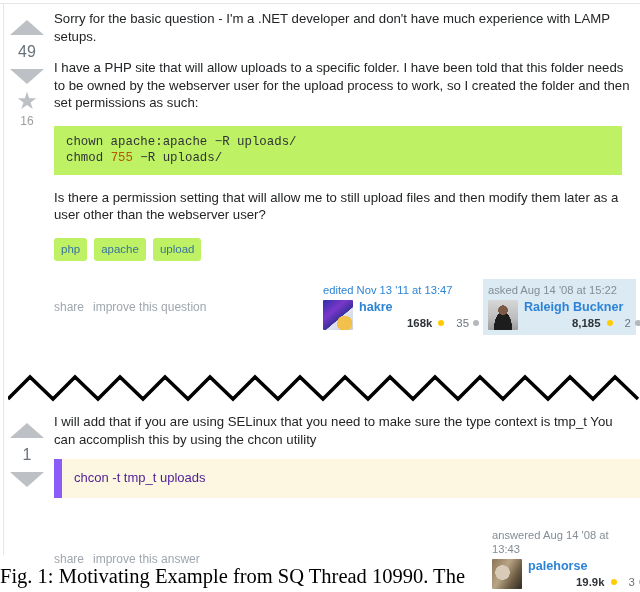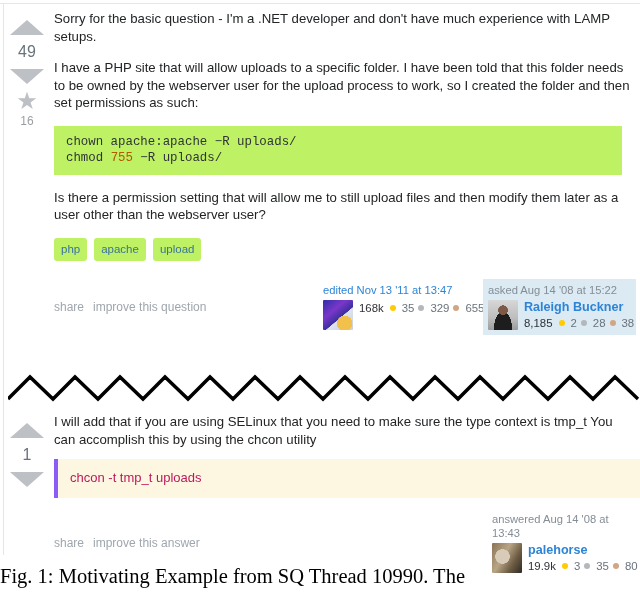--- a/index.html
+++ b/index.html
@@ -114,27 +114,27 @@
     line-height: 16.5px;
     color: #2f3337;
     white-space: pre;
     width: 568px;
     box-sizing: border-box;
   }
   pre.code .num { color: #b35900; }
 
   pre.code.answer-code {
     background: #fdf7e2;
-    border-left: 4px solid #8b5cf6;
+    border-left: 8px solid #8b5cf6;
     padding: 11px 0 11px 12px;
     font-family: "Liberation Sans", sans-serif;
     font-size: 13px;
-    color: #be185d;
+    color: #4c1d95;
     width: 586px;
-    margin-bottom: 10px;
+    margin-bottom: 26px;
   }
 
   
   .tags {
     display: flex;
     gap: 7px;
     margin: 0 0 18px 0;
   }
   .tag {
     background: #bef264;
@@ -218,22 +218,22 @@
   }
   .ucstats {
     font-size: 11.4px;
     line-height: 14px;
     color: #6a737c;
     display: flex;
     align-items: center;
     gap: 4px;
     margin-top: 1px;
   }
-  .rep { font-weight: normal; color: #2f3337; margin-right: 2px; }
-  .badge { display: inline-flex; align-items: center; gap: 6px; }
+  .rep { font-weight: bold; color: #2f3337; margin-right: 2px; margin-left: 48px; }
+  .badge { display: inline-flex; align-items: center; gap: 12px; }
   .dot { width: 6px; height: 6px; border-radius: 50%; display: inline-block; }
   .dot.gold   { background: #ffcc01; }
   .dot.silver { background: #b4b8bc; }
   .dot.bronze { background: #d1a684; }
 
   
   .zigzag {
     position: absolute;
     left: 8px;
     top: 373px;
@@ -295,20 +295,21 @@
           <span class="action-link">improve this question</span>
         </div>
 
         <div class="usercards">
 
           <div class="usercard">
             <div class="ucaction link">edited Nov 13 '11 at 13:47</div>
             <div class="ucrow">
               <div class="avatar av-hakre"></div>
               <div class="ucinfo">
+                <span class="username">hakre</span>
                 <span class="ucstats">
                   <span class="rep">168k</span>
                   <span class="badge">
                       <i class="dot gold"></i>
                       <span>35</span>
                     </span>
                   <span class="badge">
                       <i class="dot silver"></i>
                       <span>329</span>
                     </span>

